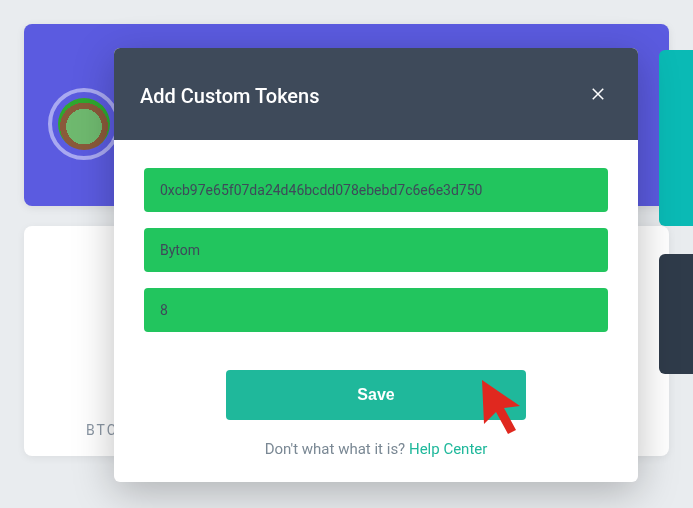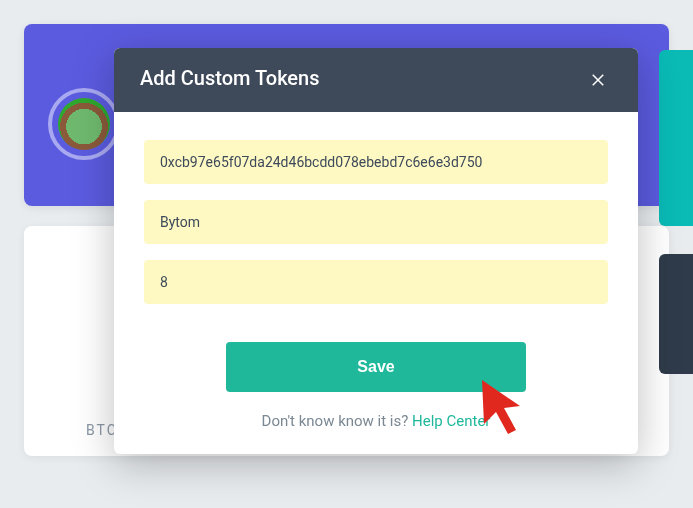--- a/index.html
+++ b/index.html
@@ -58,36 +58,36 @@
     left: 114px; top: 48px;
     width: 524px;
     background: #fff;
     border-radius: 6px;
     box-shadow: 0 10px 40px rgba(0,0,0,0.25);
     overflow: hidden;
   }
   .modal-header {
     background: #3e4a5a;
     color: #fff;
-    padding: 18px 26px;
-    display: flex; align-items: flex-start; justify-content: space-between;
+    padding: 32px 26px;
+    display: flex; align-items: flex-end; justify-content: space-between;
   }
   .modal-title { font-size: 20px; font-weight: 500; }
   .close-btn {
     width: 28px; height: 28px;
     background: none; border: none; cursor: pointer;
     display: flex; align-items: center; justify-content: center;
     color: #fff;
   }
   .close-btn svg { width: 18px; height: 18px; stroke: #fff; stroke-width: 2; }
 
   .modal-body { padding: 28px 30px 24px 30px; }
   .field {
     width: 100%;
-    background: #fef9c3;
+    background: #22c55e;
     border: none;
     border-radius: 4px;
     padding: 14px 16px;
     font-size: 14px;
     color: #3e4a5a;
     margin-bottom: 16px;
     outline: none;
     font-family: inherit;
   }
   .save-btn {
@@ -149,20 +149,20 @@
         <path d="M5 5 L19 19 M19 5 L5 19"></path>
       </svg>
     </button>
   </div>
   <div class="modal-body">
     <input class="field" type="text" value="0xcb97e65f07da24d46bcdd078ebebd7c6e6e3d750" style="">
     <input class="field" type="text" value="Bytom" style="">
     <input class="field" type="text" value="8" style="">
     <button class="save-btn">Save</button>
     <div class="hint">
-      <span>Don't know know it is? </span><a>Help Center</a>
+      <span>Don't what what it is? </span><a>Help Center</a>
     </div>
   </div>
 </div>
 
 <svg class="red-arrow" viewBox="0 0 60 70">
   <path d="M4 4 L42 30 L26 32 L38 54 L30 58 L18 36 L6 48 Z" fill="#e0281f"></path>
 </svg>
 
 </body></html>

